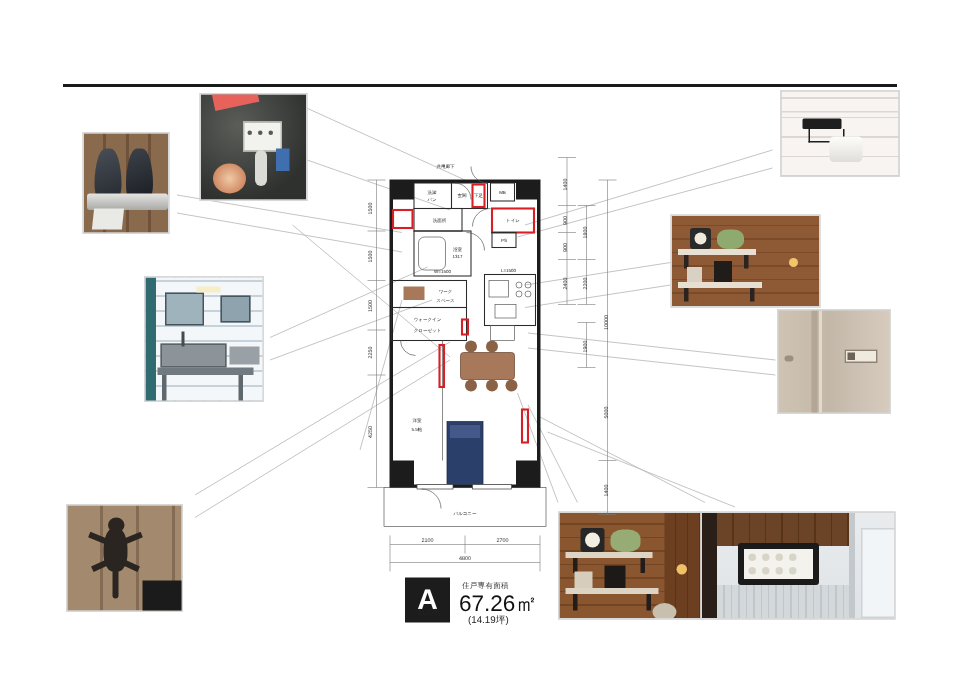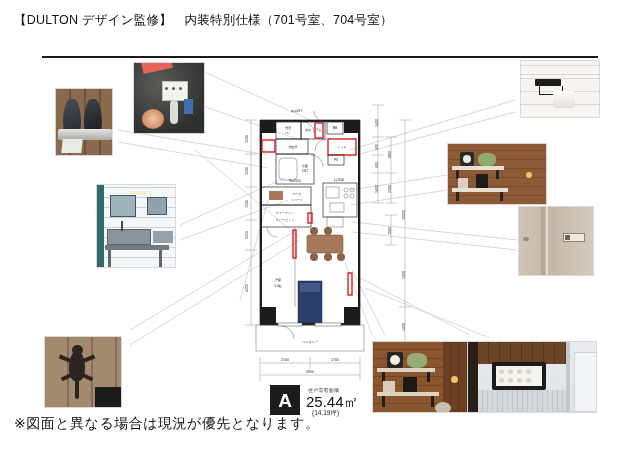--- a/index.html
+++ b/index.html
@@ -40,21 +40,20 @@
                font-size:6px; color:#222; letter-spacing:.2px;}
   .badge-cap { position:absolute; left:308px; top:387px; font-size:5px; color:#333; letter-spacing:.2px;}
   .badge-area { position:absolute; left:306px; top:393px; font-size:15px; color:#111; font-weight:500;}
   .badge-tsubo { position:absolute; left:312px; top:409px; font-size:6.5px; color:#222;}
 </style>
 </head>
 <body>
 
 <div id="page">
 
-  <div class="hdr-line">【DULTON デザイン監修】　内装特別仕様（701号室、704号室）</div>
   <div class="hdr-rule"></div>
 
   <svg id="leaders" viewBox="0 0 640 452">
     <g stroke="#bdbdbd" stroke-width="0.6" fill="none">
       <line x1="200" y1="70" x2="310" y2="120"></line>
       <line x1="200" y1="105" x2="300" y2="140"></line>
       <line x1="118" y1="130" x2="268" y2="155"></line>
       <line x1="118" y1="142" x2="268" y2="168"></line>
       <line x1="180" y1="225" x2="285" y2="178"></line>
       <line x1="180" y1="240" x2="288" y2="200"></line>
@@ -385,19 +384,18 @@
     <text class="dimt" x="70" y="266" text-anchor="middle">2100</text>
     <text class="dimt" x="120" y="266" text-anchor="middle">2700</text>
     <text class="dimt" x="95" y="278" text-anchor="middle">4800</text>
   </svg>
   </div>
 
   <div class="badge-box">A</div>
   <div class="badge-sub">1LDK</div>
   <div class="badge-cap">住戸専有面積</div>
   <div class="badge-area">
-    <span>25.44</span><span>㎡</span>
+    <span>67.26</span><span>㎡</span>
   </div>
   <div class="badge-tsubo">(14.19坪)</div>
 
-  <div class="footnote">※図面と異なる場合は現況が優先となります。</div>
 
 </div>
 
 </body></html>

